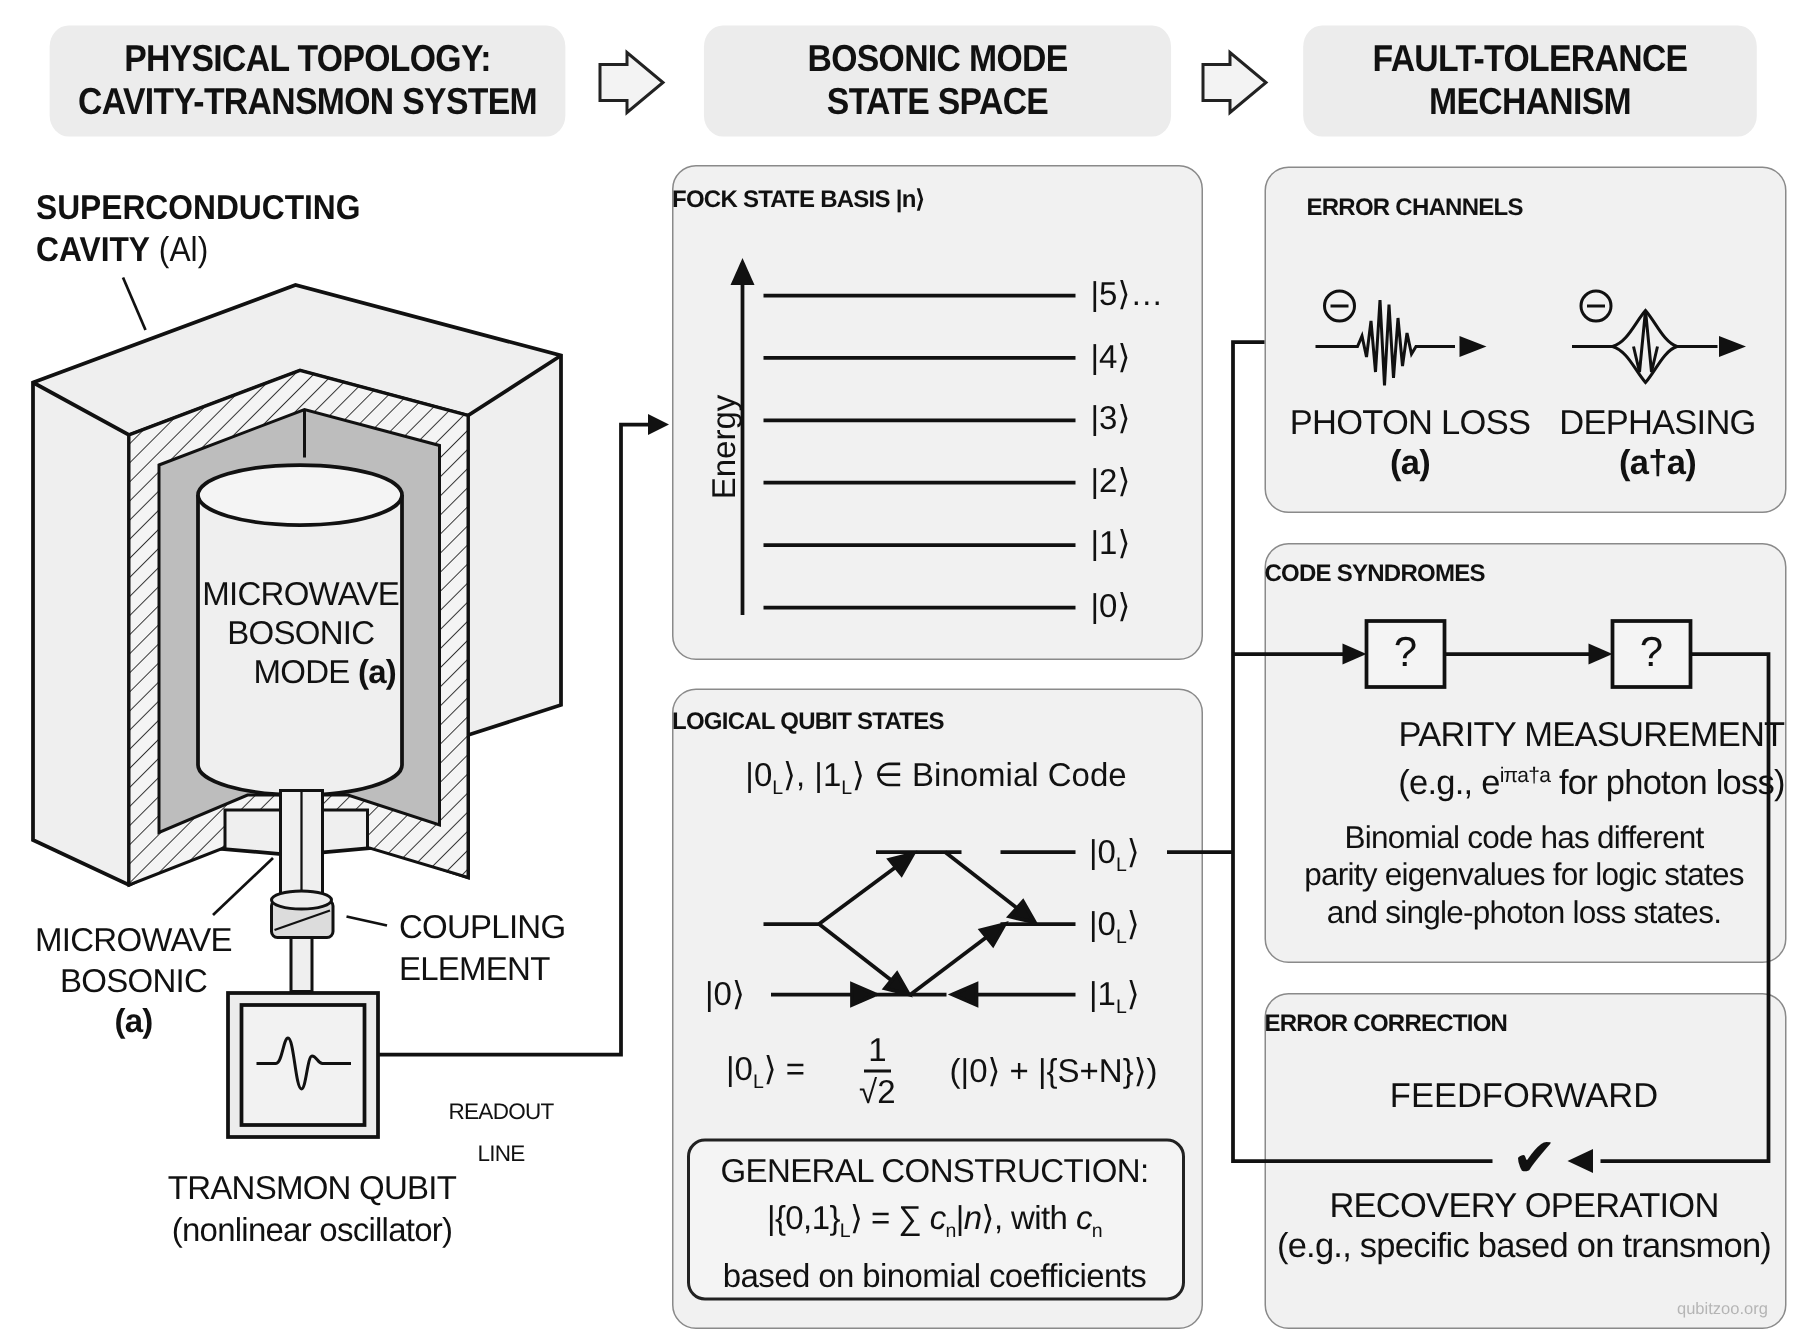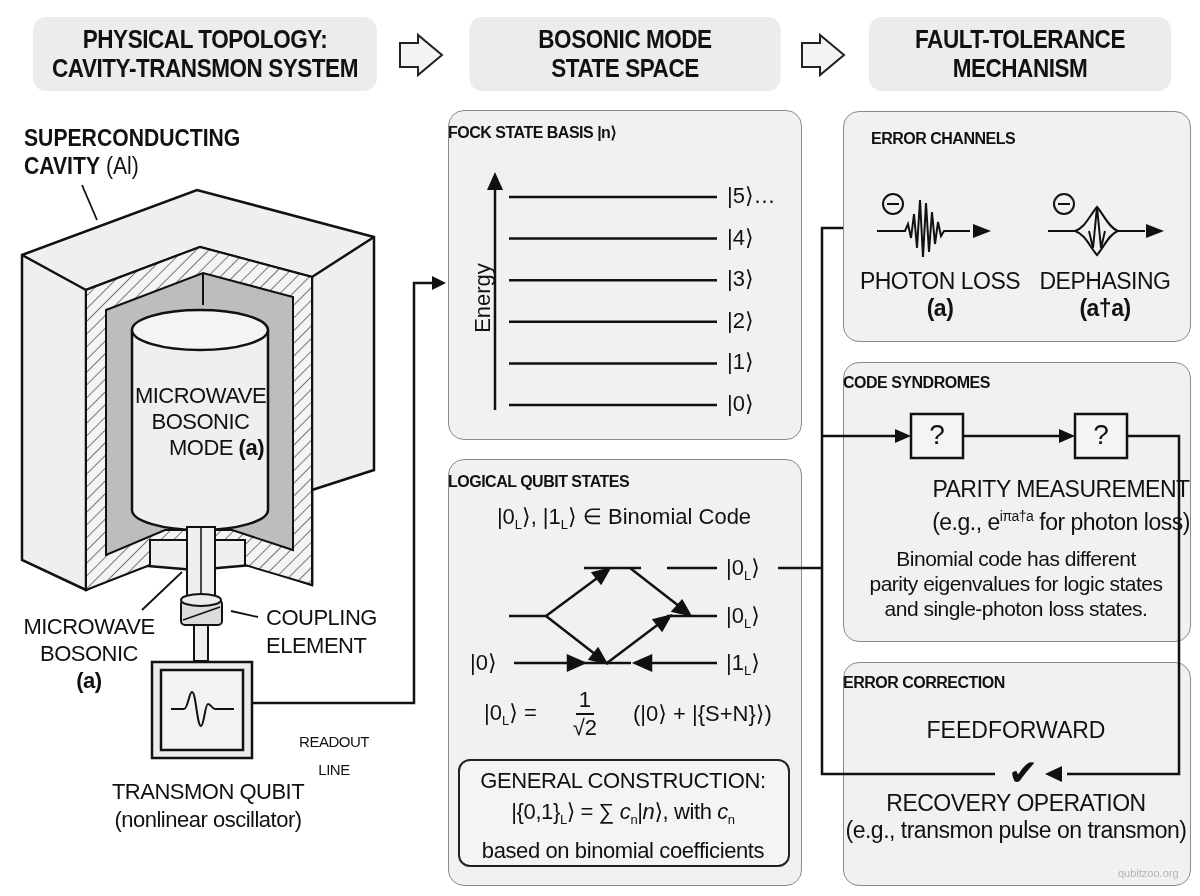--- a/index.html
+++ b/index.html
@@ -232,15 +232,15 @@
   <div>Binomial code has different</div>
   <div>parity eigenvalues for logic states</div>
   <div>and single-photon loss states.</div>
 </div>
 
 <div class="ptitle" style="left:843px;width:416px;right:auto;top:674px;">ERROR CORRECTION</div>
 <div class="txt c" style="left:843px;top:717px;width:346px;font-size:23px;">FEEDFORWARD</div>
 <div class="txt c" style="left:1000px;top:752px;width:46px;font-size:36px;font-family:'DejaVu Sans',sans-serif;">✔</div>
 <div class="txt c" style="left:843px;top:790px;width:346px;font-size:23px;line-height:27px;letter-spacing:-0.5px;">
   <div>RECOVERY OPERATION</div>
-  <div>(e.g., transmon pulse on transmon)</div>
+  <div>(e.g., specific based on transmon)</div>
 </div>
 <div class="txt small-wm" style="left:1118px;top:867px;">qubitzoo.org</div>
 
 </body></html>

